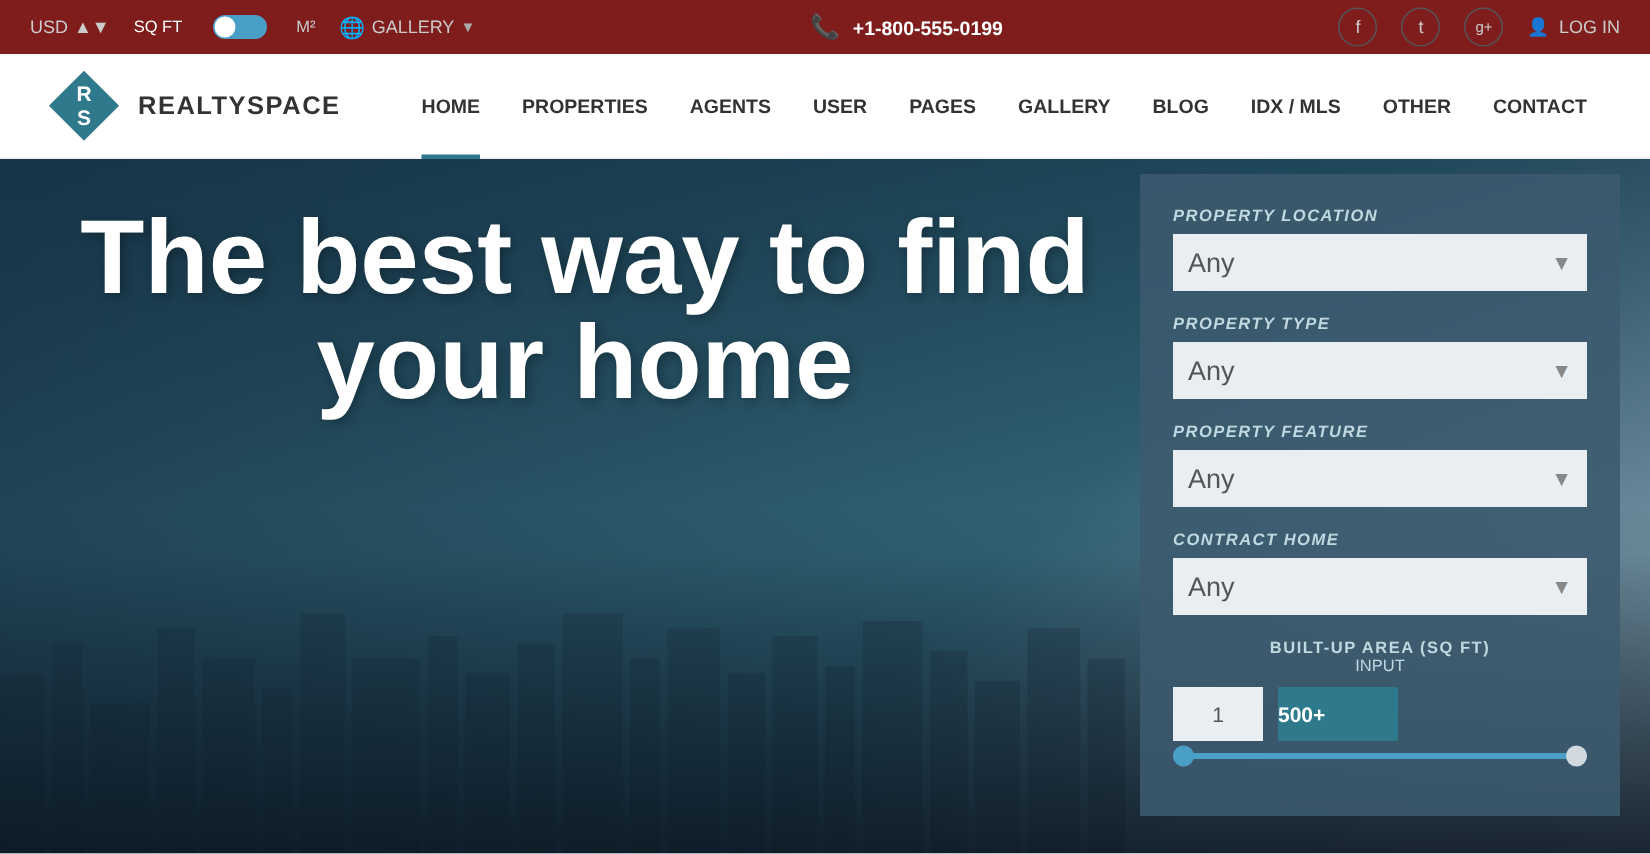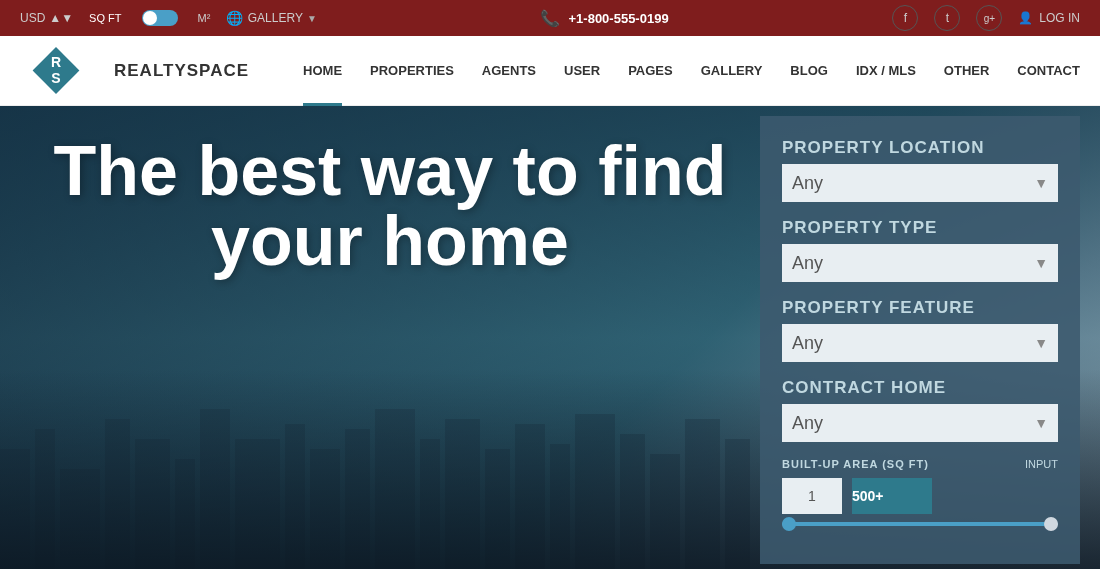--- a/index.html
+++ b/index.html
@@ -46,21 +46,21 @@
     }
     .logo-wrap { display: flex; align-items: center; gap: 10px; margin-right: 40px; }
     .logo-diamond {
       width: 52px; height: 52px; background: #2e7a8c; transform: rotate(0deg);
       display: flex; align-items: center; justify-content: center; position: relative;
       clip-path: polygon(50% 5%, 95% 50%, 50% 95%, 5% 50%);
     }
     .logo-diamond-inner {
       color: white; font-size: 14px; font-weight: bold; text-align: center; line-height: 1.1;
     }
-    .logo-name { font-size: 17px; font-weight: bold; color: #333; letter-spacing: 1px; margin-left: 22px; }
+    .logo-name { font-size: 17px; font-weight: bold; color: #333; letter-spacing: 1px; }
     .nav-links { display: flex; align-items: center; gap: 0; flex: 1; }
     .nav-link {
       font-size: 13px; font-weight: 600; color: #333; text-decoration: none; padding: 0 14px; height: 70px;
       display: flex; align-items: center; cursor: pointer; position: relative; white-space: nowrap;
     }
     .nav-link.active { color: #333; }
     .nav-link.active::after {
       content: ''; position: absolute; bottom: 0; left: 14px; right: 14px; height: 3px; background: #2e7a8c;
     }
 
@@ -93,32 +93,32 @@
     }
 
     
     .search-panel {
       position: absolute; top: 10px; right: 20px; width: 320px;
       background: rgba(60, 90, 110, 0.88);
       padding: 22px 22px;
     }
     .field-group { margin-bottom: 16px; }
     .field-label {
-      font-size: 17px; font-weight: 700; color: #c0d8e0; letter-spacing: 1px; margin-bottom: 6px; display: block;
+      font-size: 11px; font-weight: 700; color: #c0d8e0; letter-spacing: 1px; margin-bottom: 6px; display: block; font-style: italic;
     }
     .select-wrap { position: relative; }
     .select-wrap select {
       width: 100%; height: 38px; background: #e8eef2; border: none; padding: 0 10px;
       font-size: 18px; color: #555; appearance: none; cursor: pointer; outline: none;
     }
     .select-arrow {
       position: absolute; right: 10px; top: 50%; transform: translateY(-50%);
       font-size: 14px; color: #888; pointer-events: none;
     }
-    .area-row { display: flex; justify-content: space-between; align-items: center; margin-bottom: 8px; }
+    .area-row { display: flex; justify-content: space-between; align-items: center; margin-bottom: 8px; flex-direction: column; }
     .area-label { font-size: 11px; font-weight: 700; color: #c0d8e0; letter-spacing: 1px; }
     .area-input-label { font-size: 11px; color: #c0d8e0; }
     .area-inputs { display: flex; gap: 10px; margin-bottom: 8px; }
     .area-input {
       width: 60px; height: 36px; background: #e8eef2; border: none; text-align: center;
       font-size: 14px; color: #555; outline: none;
     }
     .area-input-right {
       width: 80px; height: 36px; background: #2e7a8c; border: none; text-align: left;
       font-size: 14px; color: white; font-weight: bold; outline: none;

